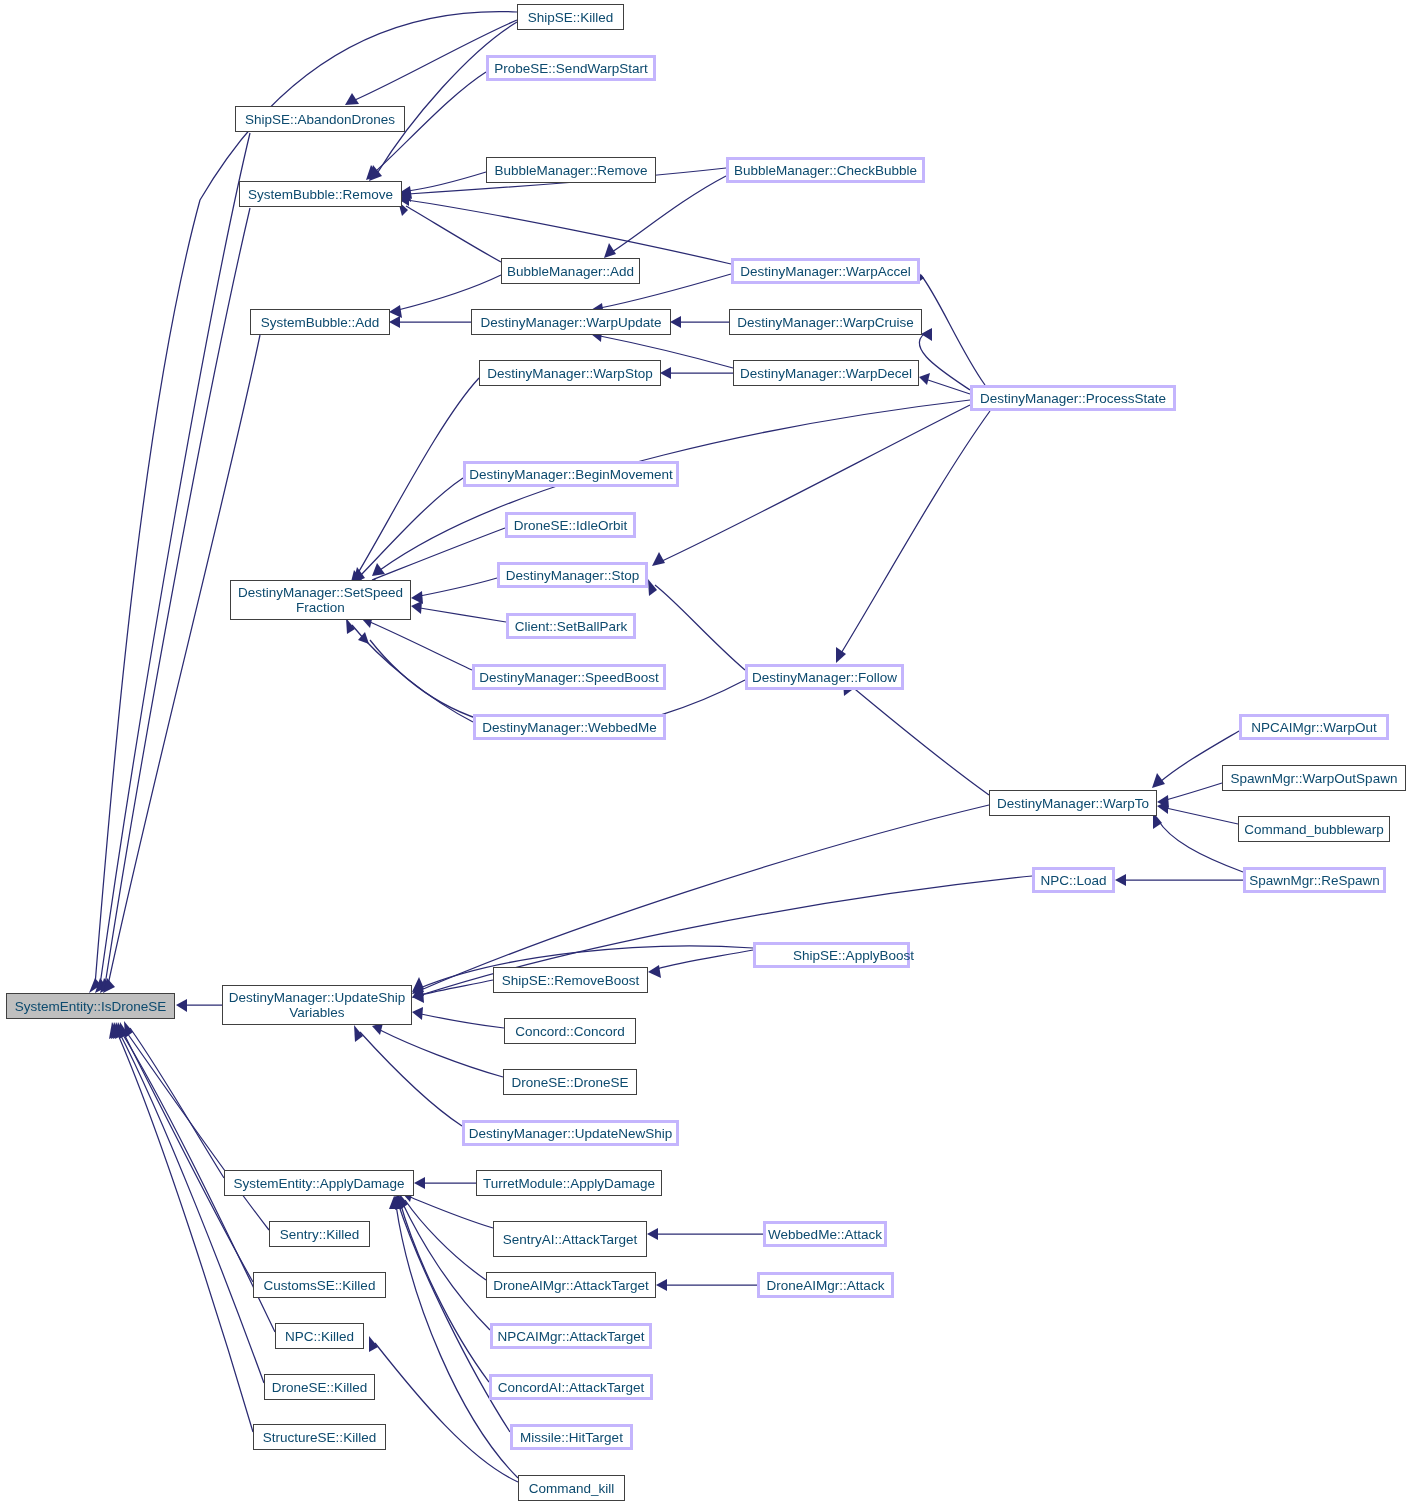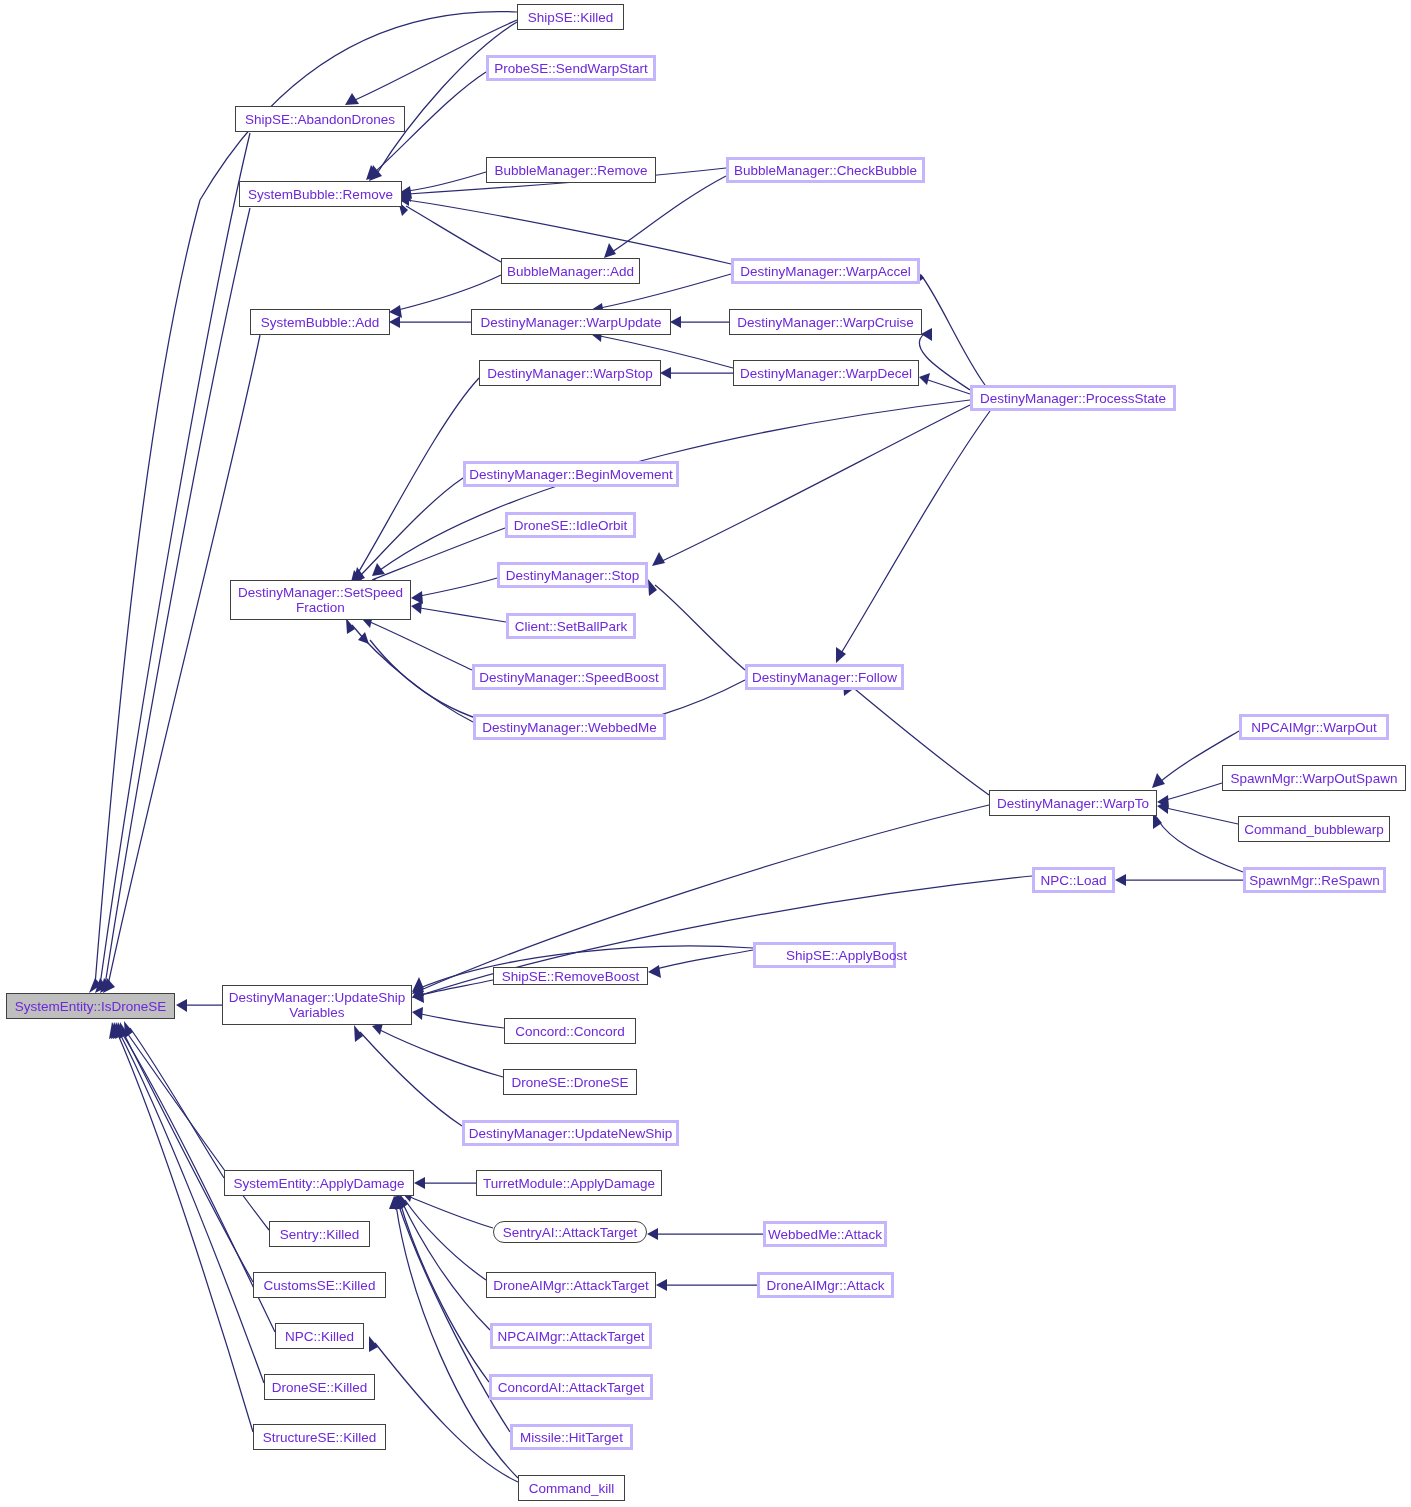--- a/index.html
+++ b/index.html
@@ -1,20 +1,20 @@
 <!DOCTYPE html>
 <html><head>
 <meta charset="utf-8">
 <style>
   html,body{margin:0;padding:0;background:#ffffff;}
   body{font-family:"Liberation Sans",sans-serif;}
   #graph-root{position:relative;width:1411px;height:1507px;overflow:hidden;background:#fff;}
   #edge-layer{position:absolute;left:0;top:0;width:1411px;height:1507px;}
   .node{position:absolute;box-sizing:border-box;display:flex;align-items:center;justify-content:center;
-        background:#ffffff;border:1px solid #404040;font-size:13.5px;line-height:15px;color:#6d28d9;
+        background:#ffffff;border:1px solid #404040;font-size:13.5px;line-height:15px;color:#0c4a6e;
         text-align:center;white-space:pre-line;padding:0 4px;}
   .node.red{border:3px solid #c4b5fd;}
   .node.current{background:#bfbfbf;border:1px solid #404040;}
   .edge{fill:none;stroke:#2a2a72;stroke-width:1.25px;}
   .arrowhead{fill:#2a2a72;stroke:none;}
 </style>
 </head>
 <body>
 
 <div id="graph-root">
@@ -172,31 +172,31 @@
       <div class="node red" style="left: 506px; top: 613px; width: 130px; height: 26px;">Client::SetBallPark</div>
       <div class="node red" style="left: 472px; top: 664px; width: 194px; height: 26px;">DestinyManager::SpeedBoost</div>
       <div class="node red" style="left: 745px; top: 664px; width: 159px; height: 26px;">DestinyManager::Follow</div>
       <div class="node red" style="left: 473px; top: 714px; width: 193px; height: 26px;">DestinyManager::WebbedMe</div>
       <div class="node red" style="left: 1239px; top: 714px; width: 150px; height: 26px;">NPCAIMgr::WarpOut</div>
       <div class="node" style="left: 1222px; top: 765px; width: 184px; height: 26px;">SpawnMgr::WarpOutSpawn</div>
       <div class="node" style="left: 989px; top: 790px; width: 168px; height: 26px;">DestinyManager::WarpTo</div>
       <div class="node" style="left: 1238px; top: 816px; width: 152px; height: 26px;">Command_bubblewarp</div>
       <div class="node red" style="left: 1032px; top: 867px; width: 83px; height: 26px;">NPC::Load</div>
       <div class="node red" style="left: 1243px; top: 867px; width: 143px; height: 26px;">SpawnMgr::ReSpawn</div>
-      <div class="node red" style="left: 753px; top: 942px; width: 143px; height: 26px; padding-left: 48px;">ShipSE::ApplyBoost</div>
-      <div class="node" style="left: 493px; top: 967px; width: 155px; height: 18px;">ShipSE::RemoveBoost</div>
+      <div class="node red" style="left: 753px; top: 942px; width: 157px; height: 26px; padding-left: 48px;">ShipSE::ApplyBoost</div>
+      <div class="node" style="left: 493px; top: 967px; width: 155px; height: 26px;">ShipSE::RemoveBoost</div>
       <div class="node" style="left: 222px; top: 985px; width: 190px; height: 40px;">DestinyManager::UpdateShip
 Variables</div>
       <div class="node" style="left: 504px; top: 1018px; width: 132px; height: 26px;">Concord::Concord</div>
       <div class="node" style="left: 503px; top: 1069px; width: 134px; height: 26px;">DroneSE::DroneSE</div>
       <div class="node red" style="left: 462px; top: 1120px; width: 217px; height: 26px;">DestinyManager::UpdateNewShip</div>
       <div class="node" style="left: 224px; top: 1170px; width: 190px; height: 26px;">SystemEntity::ApplyDamage</div>
       <div class="node" style="left: 476px; top: 1170px; width: 186px; height: 26px;">TurretModule::ApplyDamage</div>
       <div class="node" style="left: 269px; top: 1221px; width: 101px; height: 26px;">Sentry::Killed</div>
-      <div class="node" style="left: 493px; top: 1221px; width: 154px; height: 22px; border-radius: 13px;">SentryAI::AttackTarget</div>
+      <div class="node" style="left: 493px; top: 1221px; width: 154px; height: 36px;">SentryAI::AttackTarget</div>
       <div class="node red" style="left: 763px; top: 1221px; width: 124px; height: 26px;">WebbedMe::Attack</div>
       <div class="node" style="left: 253px; top: 1272px; width: 133px; height: 26px;">CustomsSE::Killed</div>
       <div class="node" style="left: 486px; top: 1272px; width: 170px; height: 26px;">DroneAIMgr::AttackTarget</div>
       <div class="node red" style="left: 757px; top: 1272px; width: 137px; height: 26px;">DroneAIMgr::Attack</div>
       <div class="node" style="left: 275px; top: 1323px; width: 89px; height: 26px;">NPC::Killed</div>
       <div class="node red" style="left: 490px; top: 1323px; width: 162px; height: 26px;">NPCAIMgr::AttackTarget</div>
       <div class="node" style="left: 264px; top: 1374px; width: 111px; height: 26px;">DroneSE::Killed</div>
       <div class="node red" style="left: 489px; top: 1374px; width: 164px; height: 26px;">ConcordAI::AttackTarget</div>
       <div class="node" style="left: 253px; top: 1424px; width: 133px; height: 26px;">StructureSE::Killed</div>
       <div class="node red" style="left: 510px; top: 1424px; width: 123px; height: 26px;">Missile::HitTarget</div>

